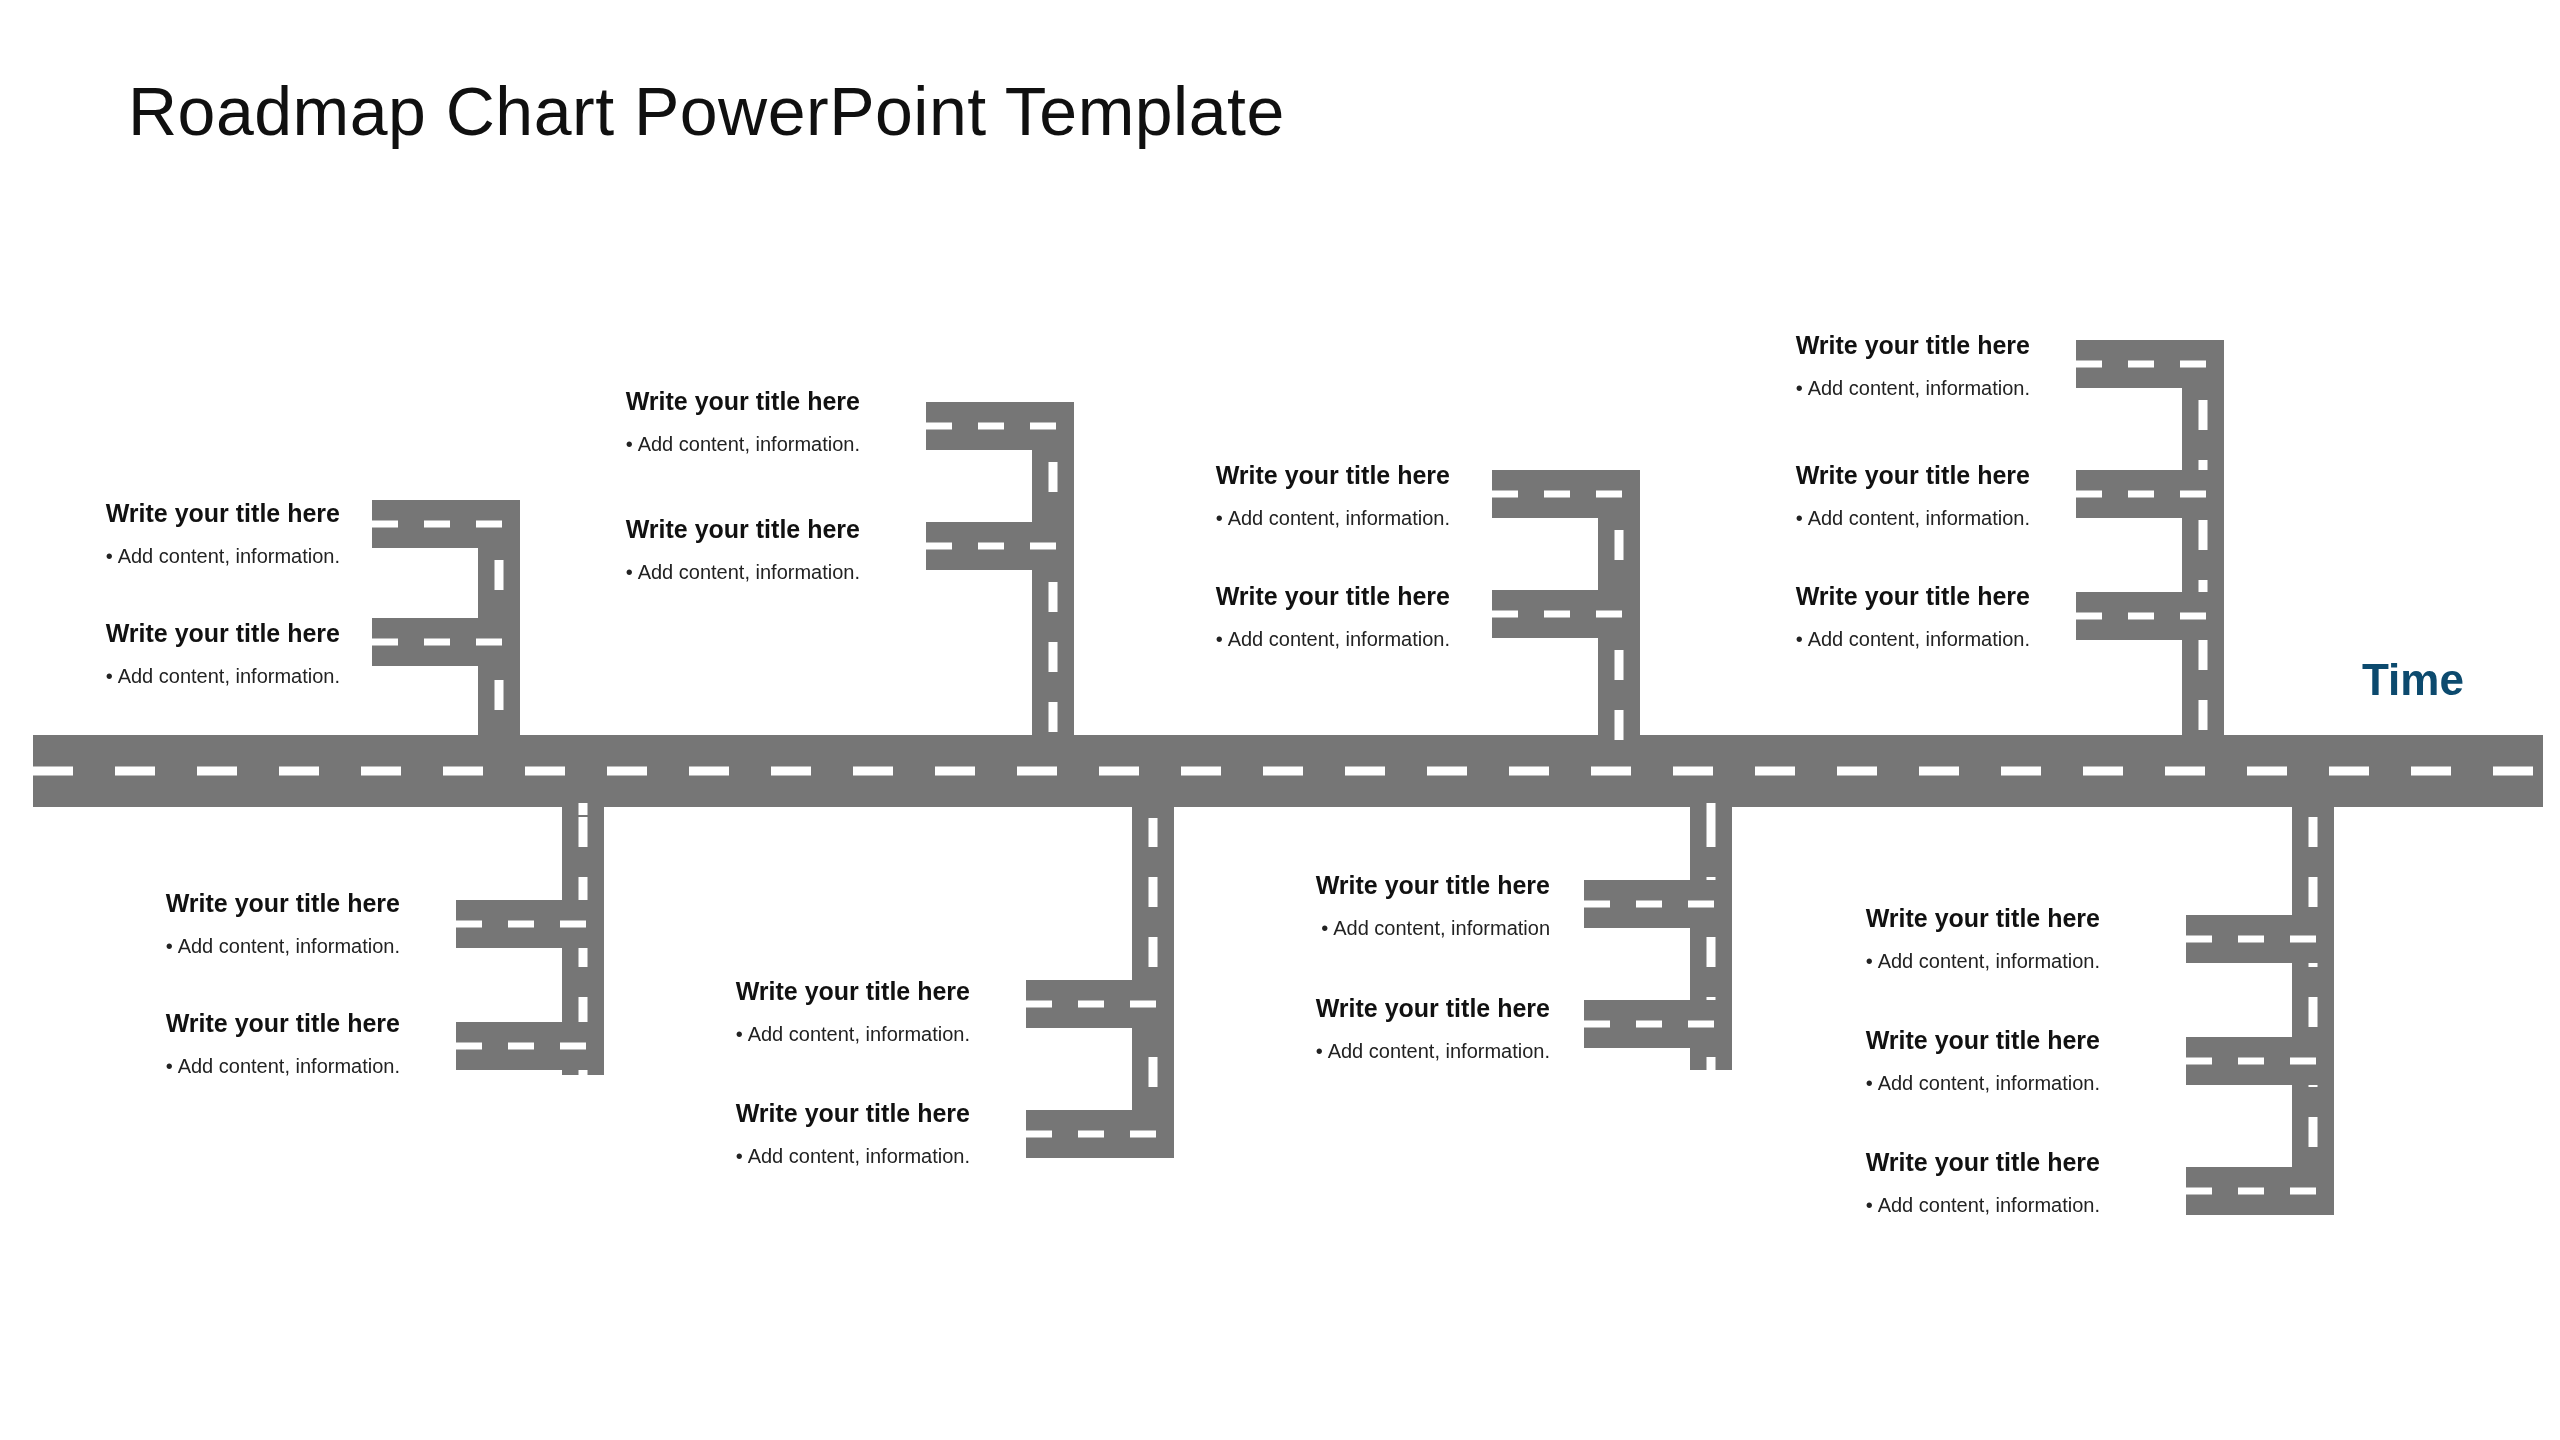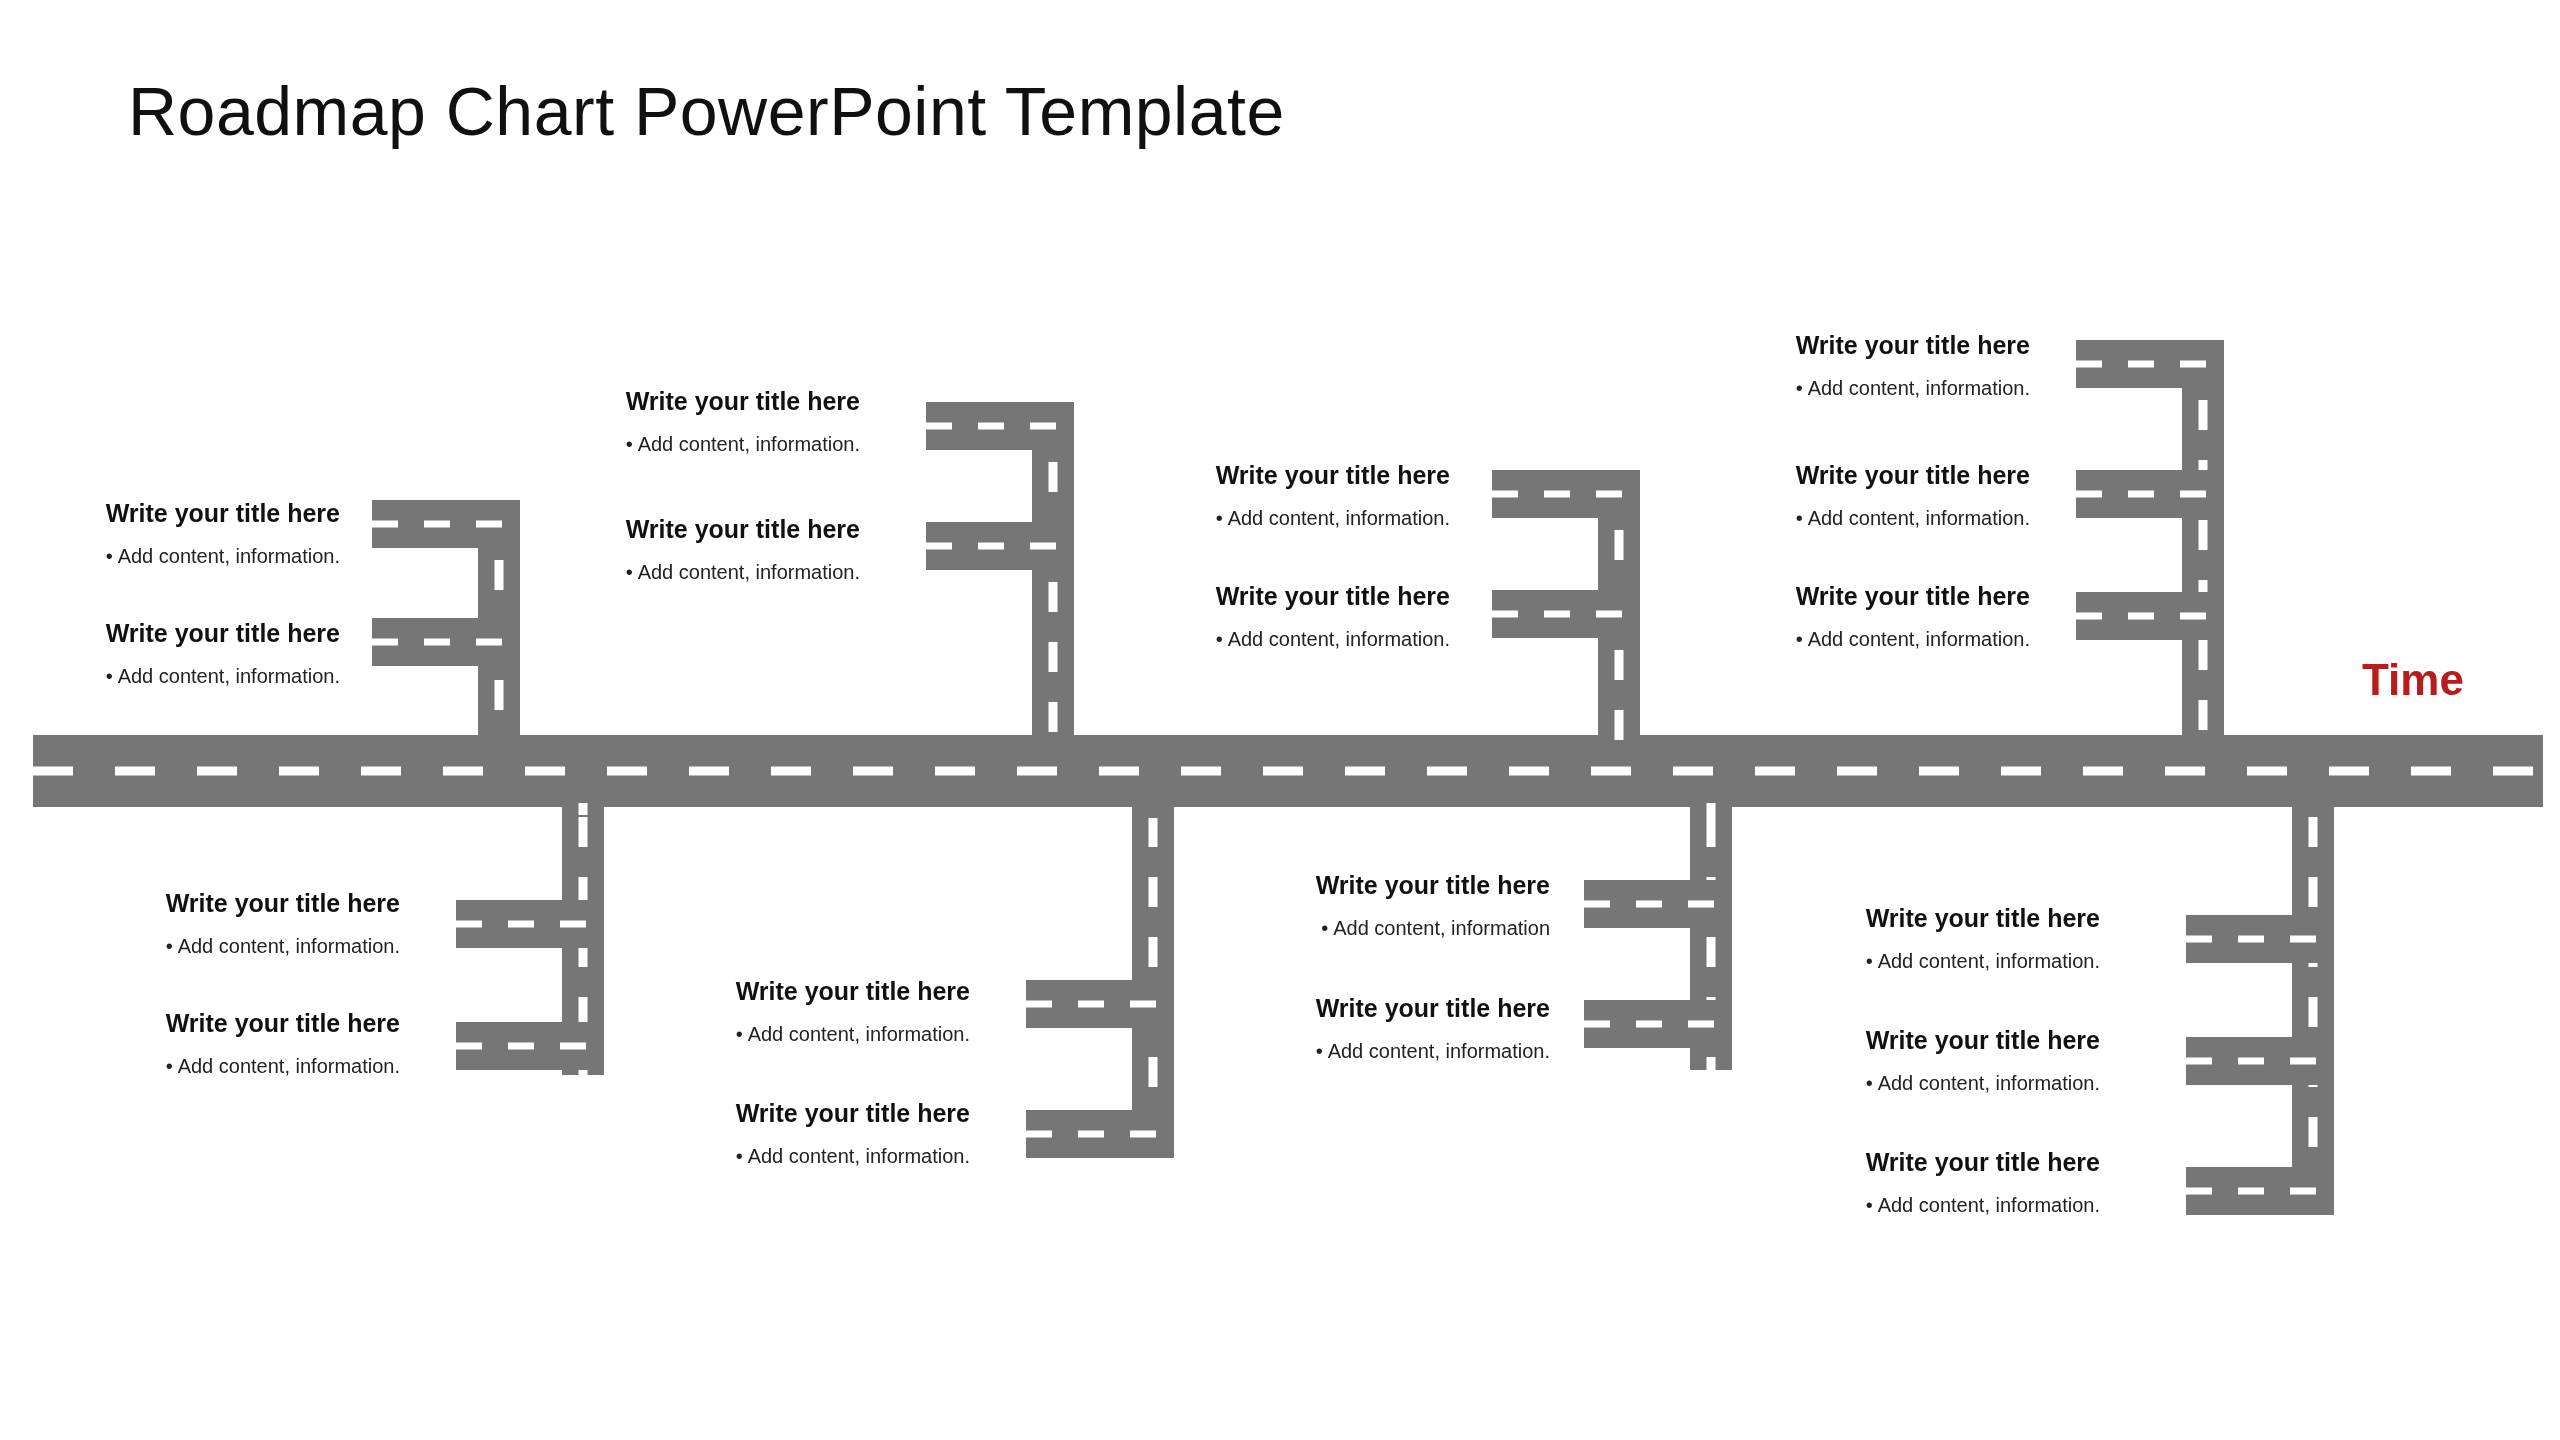--- a/index.html
+++ b/index.html
@@ -32,21 +32,21 @@
     text-align: center;
   }
 
   
   #time-label {
     position: absolute;
     left: 2362px;
     top: 655px;
     font-size: 44px;
     font-weight: bold;
-    color: #b91c1c;
+    color: #0c4a6e;
     white-space: nowrap;
   }
 
   
   .road {
     position: absolute;
     background: #767676;
   }
   .road-h {
     

